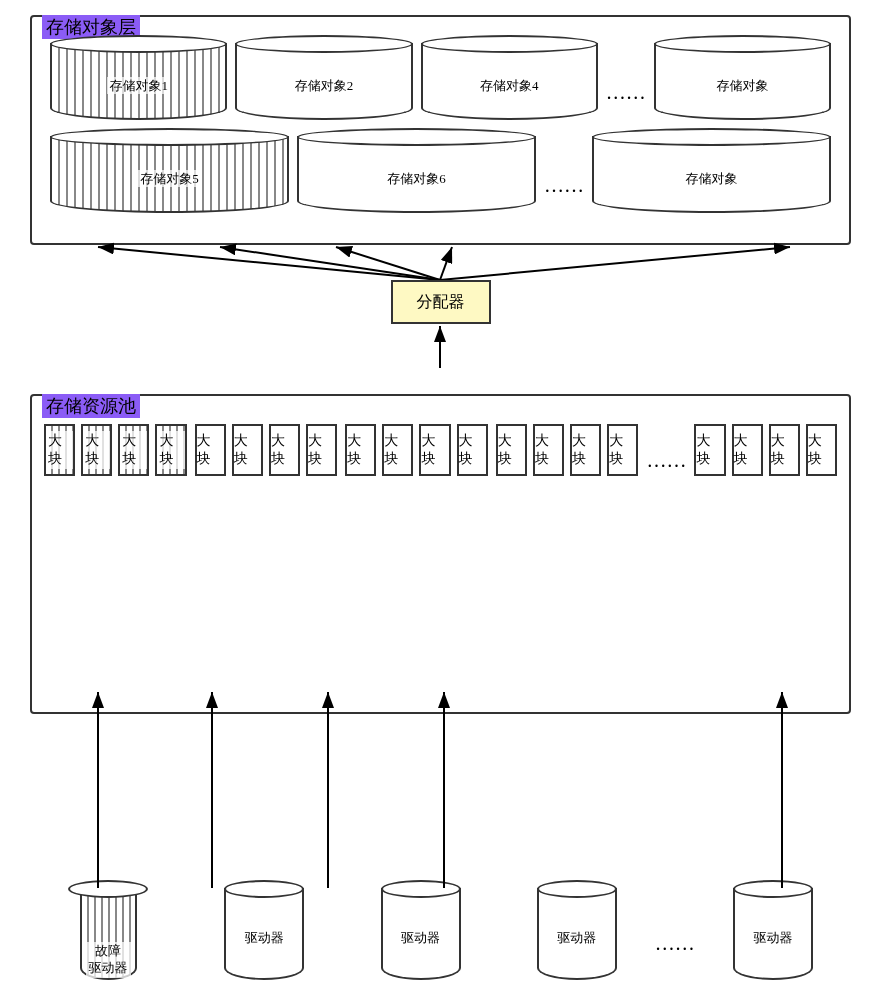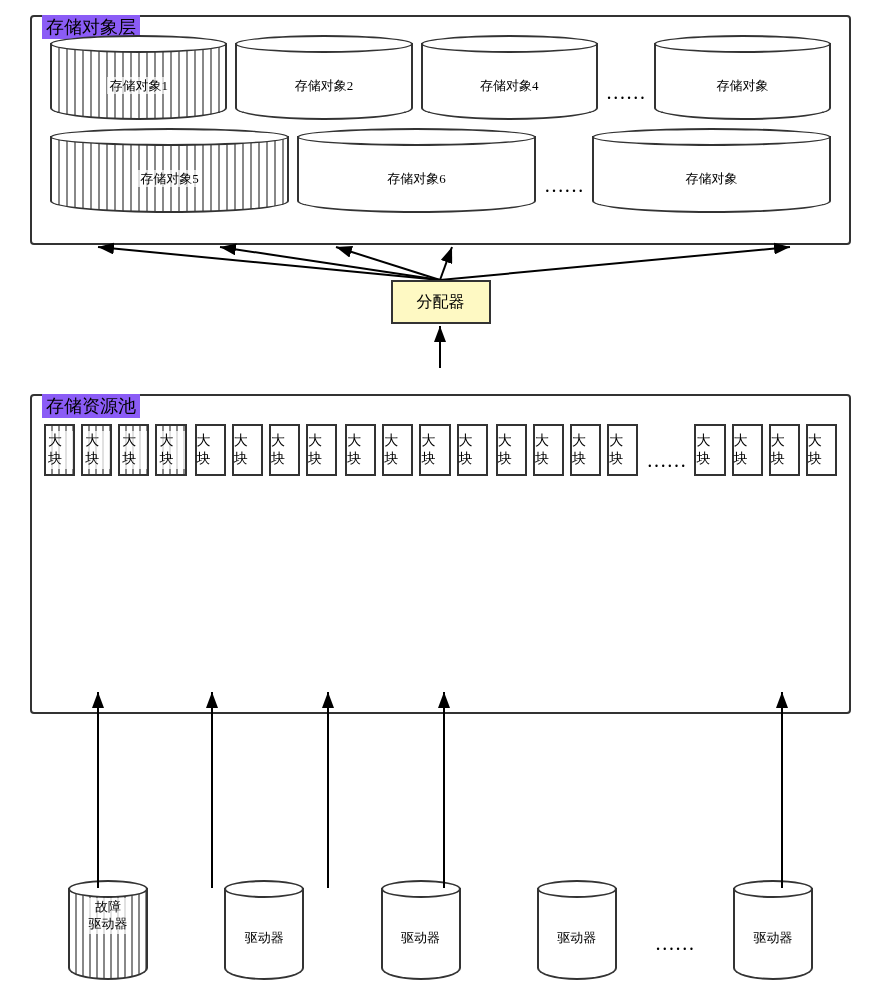--- a/index.html
+++ b/index.html
@@ -359,21 +359,21 @@
         <div class="big-block">大块</div>
       </div>
     </div>
   </div>
 
   <div class="drivers-row">
 
     <div class="driver-item">
       <div style="width:80px; height:100px; display:flex; flex-direction:column; align-items:center;">
         <div style="width:80px; height:18px; border:2px solid #333; border-radius:50%; background:#fff; position:relative; z-index:2;"></div>
-        <div style="width:80px; flex:1; border-left:2px solid #333; border-right:2px solid #333; border-bottom:2px solid #333; border-radius:0 0 50% 50%/0 0 12px 12px; margin-top:-10px; padding-top:10px; display:flex; align-items:flex-start; justify-content:center;
+        <div style="width:57px; flex:1; border-left:2px solid #333; border-right:2px solid #333; border-bottom:2px solid #333; border-radius:0 0 50% 50%/0 0 12px 12px; margin-top:-10px; padding-top:10px; display:flex; align-items:flex-end; justify-content:center;
           background: repeating-linear-gradient(90deg, #fff 0px, #fff 5px, #888 5px, #888 7px);">
           <span style="font-size:13px; line-height:1.3; text-align:center; background:rgba(255,255,255,0.75); padding:1px 3px;">故障<br>驱动器</span>
         </div>
       </div>
     </div>
 
     <div class="driver-item">
       <div style="width:80px; height:100px; display:flex; flex-direction:column; align-items:center;">
         <div style="width:80px; height:18px; border:2px solid #333; border-radius:50%; background:#fff; position:relative; z-index:2;"></div>
         <div style="width:80px; flex:1; border-left:2px solid #333; border-right:2px solid #333; border-bottom:2px solid #333; border-radius:0 0 50% 50%/0 0 12px 12px; margin-top:-10px; padding-top:10px; display:flex; align-items:center; justify-content:center;">

